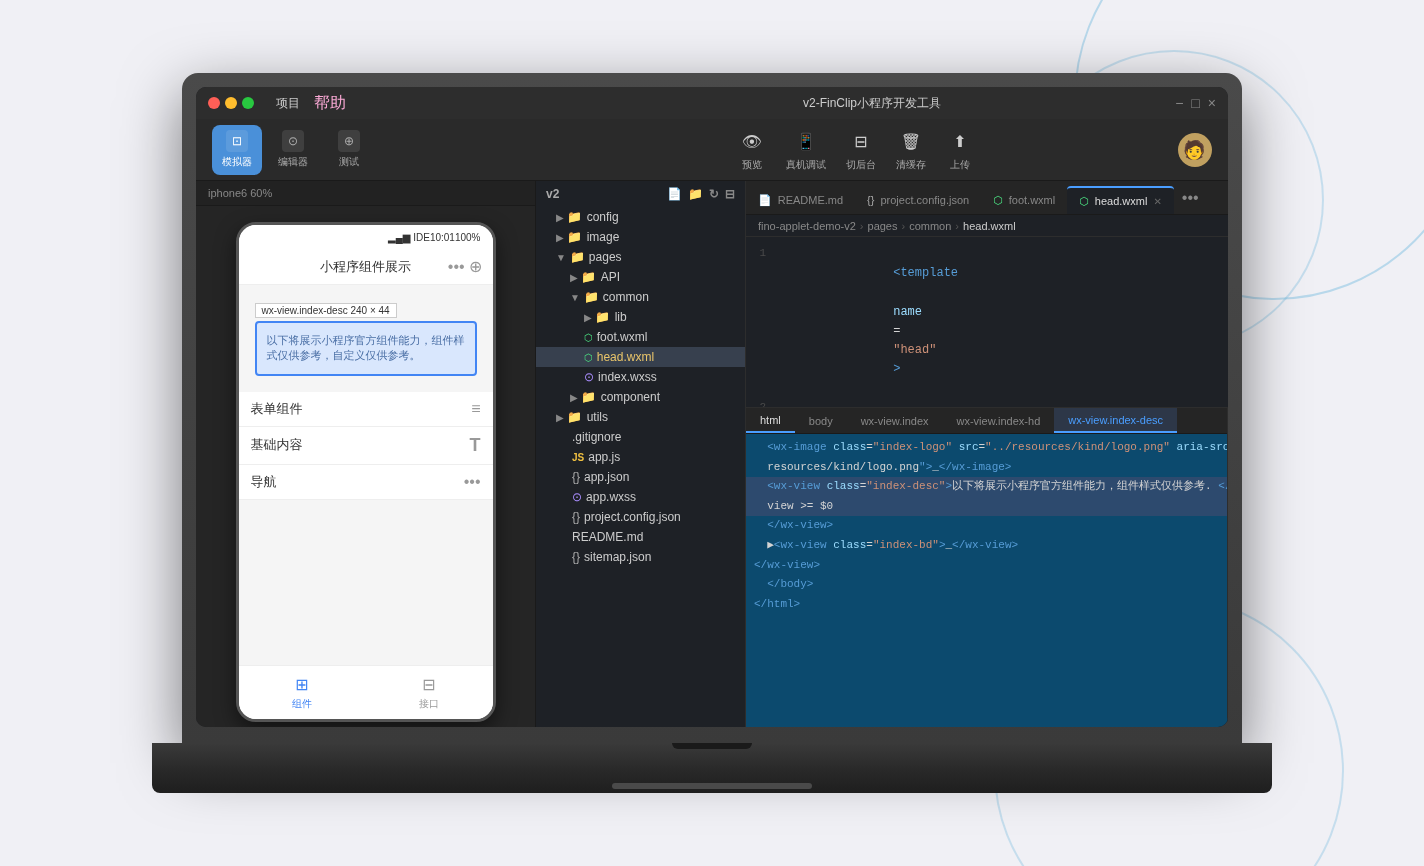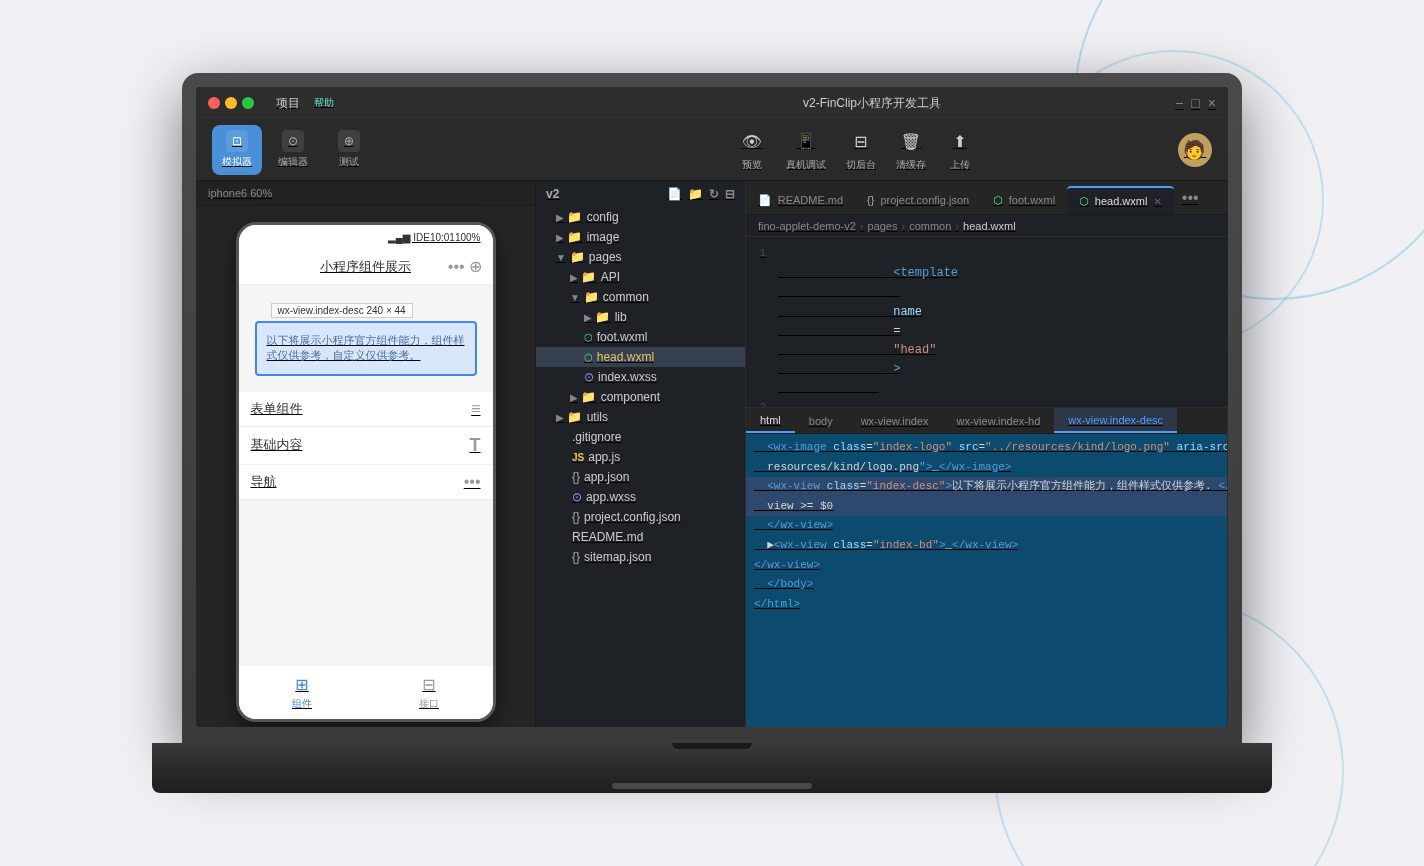--- a/index.html
+++ b/index.html
@@ -58,25 +58,24 @@
       background: linear-gradient(180deg, #4a4a4a 0%, #3a3a3a 100%);
       border-radius: 16px 16px 0 0;
       padding: 14px 14px 0 14px;
       box-shadow: 0 20px 60px rgba(0,0,0,0.5);
     }
 
     .laptop-screen {
       width: 100%;
       height: 640px;
       background: #1e2126;
-      border-radius: 4px;
+      border-radius: 10px;
       overflow: hidden;
       display: flex;
       flex-direction: column;
-      text-decoration: underline;
     }
 
     
     .titlebar {
       height: 32px;
       background: #2d2d2d;
       display: flex;
       align-items: center;
       justify-content: space-between;
       padding: 0 12px;
@@ -271,21 +270,21 @@
     
     .selected-element-indicator {
       background: white;
       margin: 8px;
       border-radius: 4px;
       position: relative;
     }
     .element-label {
       position: absolute;
       top: -18px;
-      left: 16px;
+      left: 0;
       background: white;
       border: 1px solid #ccc;
       padding: 1px 6px;
       font-size: 10px;
       color: #333;
       white-space: nowrap;
     }
     .element-highlight {
       background: rgba(66, 133, 244, 0.2);
       border: 2px solid #4285f4;
@@ -636,21 +635,21 @@
     <div class="laptop-screen">
 
       <div class="titlebar">
         <div class="titlebar-left">
           <div style="display:flex;gap:5px;margin-right:8px;">
             <div class="win-btn win-btn-close"></div>
             <div class="win-btn win-btn-min"></div>
             <div class="win-btn win-btn-max"></div>
           </div>
           <span style="font-size:12px;color:#ccc;cursor:pointer;">项目</span>
-          <span style="font-size:10px;color:#5eead4;cursor:pointer;">帮助</span>
+          <span style="font-size:16px;color:#f9a8d4;cursor:pointer;">帮助</span>
         </div>
         <div class="titlebar-center">
           <span style="position:relative;left:160px;">v2-FinClip小程序开发工具</span>
         </div>
         <div class="titlebar-right">
           <span style="color:#888;font-size:14px;cursor:pointer;">−</span>
           <span style="color:#888;font-size:14px;cursor:pointer;">□</span>
           <span style="color:#888;font-size:14px;cursor:pointer;">×</span>
         </div>
       </div>

